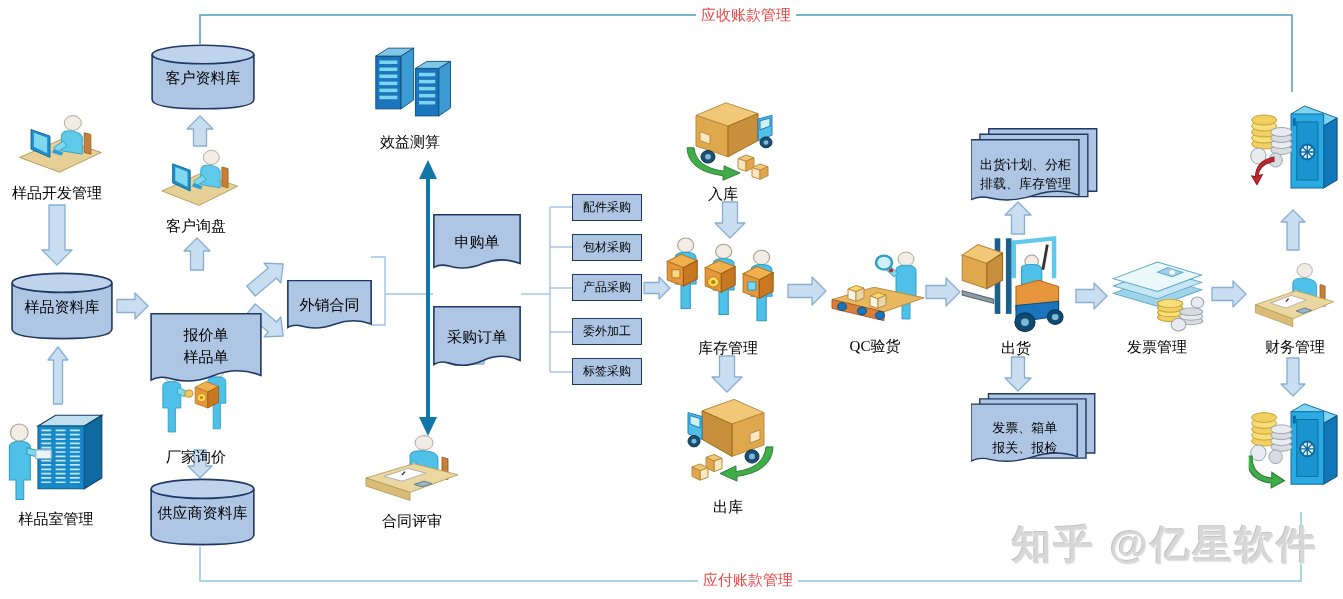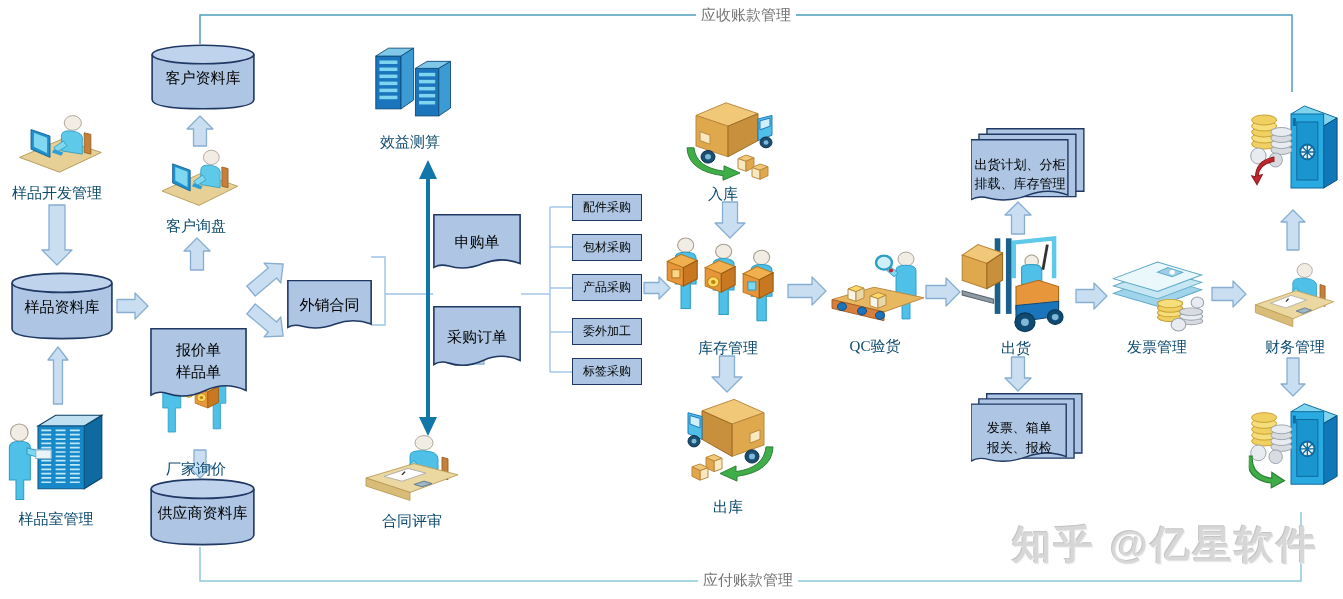--- a/index.html
+++ b/index.html
@@ -1,30 +1,30 @@
 <!DOCTYPE html>
 <html><head>
 <meta charset="utf-8">
 <style>
   html,body{margin:0;padding:0;background:#fff;}
   #canvas{position:relative;width:1343px;height:599px;background:#fff;overflow:hidden;
           font-family:"Liberation Serif","DejaVu Serif",serif;}
   #wires{position:absolute;left:0;top:0;z-index:1;}
   .icon{position:absolute;z-index:2;}
-  .lbl{position:absolute;z-index:3;font-size:15px;color:#0c4a6e;text-align:center;white-space:nowrap;}
-  .rail-lbl{position:absolute;z-index:4;font-size:15px;color:#737373;background:#fff;padding:0 5px;
+  .lbl{position:absolute;z-index:3;font-size:15px;color:#000000;text-align:center;white-space:nowrap;}
+  .rail-lbl{position:absolute;z-index:4;font-size:15px;color:#ef4444;background:#fff;padding:0 5px;
             transform:translate(-50%,-50%);white-space:nowrap;}
   .cyl{position:absolute;z-index:2;}
   .cyl svg{position:absolute;left:0;top:0;width:100%;height:100%;}
   .cyl .txt{position:absolute;left:0;right:0;top:38%;text-align:center;font-size:15px;z-index:1;}
   .doc{position:absolute;z-index:2;margin-top:41px;}
   .doc svg{position:absolute;left:0;top:0;width:100%;height:100%;}
   .doc .txt{position:absolute;left:0;right:0;top:50%;transform:translateY(-62%);
             text-align:center;font-size:15px;line-height:1.45;z-index:1;}
-  .mdoc{position:absolute;z-index:2;}
+  .mdoc{position:absolute;z-index:2;padding-left:13px;}
   .mdoc svg{position:absolute;left:0;top:0;width:100%;height:100%;}
   .mdoc .txt{position:absolute;left:0;width:86%;top:34%;text-align:center;font-size:13px;line-height:1.5;z-index:1;}
   .pbox{position:absolute;z-index:2;width:70px;height:27px;background:#AEC6E3;border:1.4px solid #1F3864;
         box-sizing:border-box;display:flex;align-items:center;justify-content:center;font-size:12px;}
   #watermark{position:absolute;z-index:5;left:1012px;top:518px;font-size:39px;font-weight:bold;
              letter-spacing:3px;color:#d7d7d7;text-shadow:1px 1px 0 #f2f2f2, -1px -1px 0 #c4c4c4;
              font-family:"Liberation Sans",sans-serif;}
 </style>
 </head>
 <body>
@@ -348,21 +348,21 @@
     <div class="txt">样品资料库</div>
   </div>
   <div class="cyl" style="left:149px;top:478px;width:107px;height:68px">
     <svg viewBox="0 0 100 100" preserveAspectRatio="none">
       <path d="M2 16 L2 84 Q2 98 50 98 Q98 98 98 84 L98 16" fill="#AEC6E3" stroke="#1F3864" stroke-width="1.6" vector-effect="non-scaling-stroke"></path>
       <ellipse cx="50" cy="16" rx="48" ry="14" fill="#BFD3EC" stroke="#1F3864" stroke-width="1.6" vector-effect="non-scaling-stroke"></ellipse>
     </svg>
     <div class="txt">供应商资料库</div>
   </div>
 
-  <div class="doc" style="left:150px;top:287px;width:97px;height:78px">
+  <div class="doc" style="left:150px;top:272px;width:112px;height:78px">
     <svg viewBox="0 0 100 100" preserveAspectRatio="none">
         <path d="M1 1 H99 V80 Q78 68 57 80 Q36 92 18 84 Q8 80 1 86 Z" fill="#AEC6E3" stroke="#1F3864" stroke-width="1.6" vector-effect="non-scaling-stroke"></path>
       </svg>
     <div class="txt"><span>报价单</span><br><span>样品单</span></div>
   </div>
   <div class="doc" style="left:287px;top:239px;width:85px;height:55px">
     <svg viewBox="0 0 100 100" preserveAspectRatio="none">
         <path d="M1 1 H99 V80 Q78 68 57 80 Q36 92 18 84 Q8 80 1 86 Z" fill="#AEC6E3" stroke="#1F3864" stroke-width="1.6" vector-effect="non-scaling-stroke"></path>
       </svg>
     <div class="txt">外销合同</div>
@@ -399,21 +399,21 @@
 
   <div class="pbox" style="left:572px;top:194px">配件采购</div>
   <div class="pbox" style="left:572px;top:234px">包材采购</div>
   <div class="pbox" style="left:572px;top:274px">产品采购</div>
   <div class="pbox" style="left:572px;top:318px">委外加工</div>
   <div class="pbox" style="left:572px;top:358px">标签采购</div>
 
   <div class="lbl" style="left:0px;top:184px;width:114px">样品开发管理</div>
   <div class="lbl" style="left:146px;top:217px;width:100px">客户询盘</div>
   <div class="lbl" style="left:0px;top:510px;width:112px">样品室管理</div>
-  <div class="lbl" style="left:146px;top:460px;width:100px">厂家询价</div>
+  <div class="lbl" style="left:146px;top:448px;width:100px">厂家询价</div>
   <div class="lbl" style="left:360px;top:133px;width:100px">效益测算</div>
   <div class="lbl" style="left:362px;top:512px;width:100px">合同评审</div>
   <div class="lbl" style="left:683px;top:185px;width:80px">入库</div>
   <div class="lbl" style="left:668px;top:339px;width:120px">库存管理</div>
   <div class="lbl" style="left:688px;top:498px;width:80px">出库</div>
   <div class="lbl" style="left:825px;top:337px;width:100px">QC验货</div>
   <div class="lbl" style="left:976px;top:339px;width:80px">出货</div>
   <div class="lbl" style="left:1107px;top:338px;width:100px">发票管理</div>
   <div class="lbl" style="left:1245px;top:338px;width:100px">财务管理</div>
 

